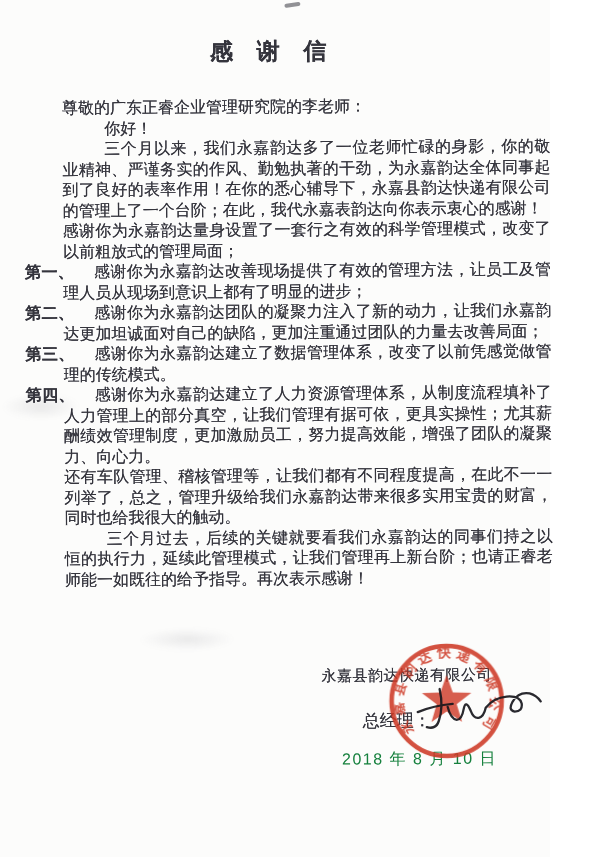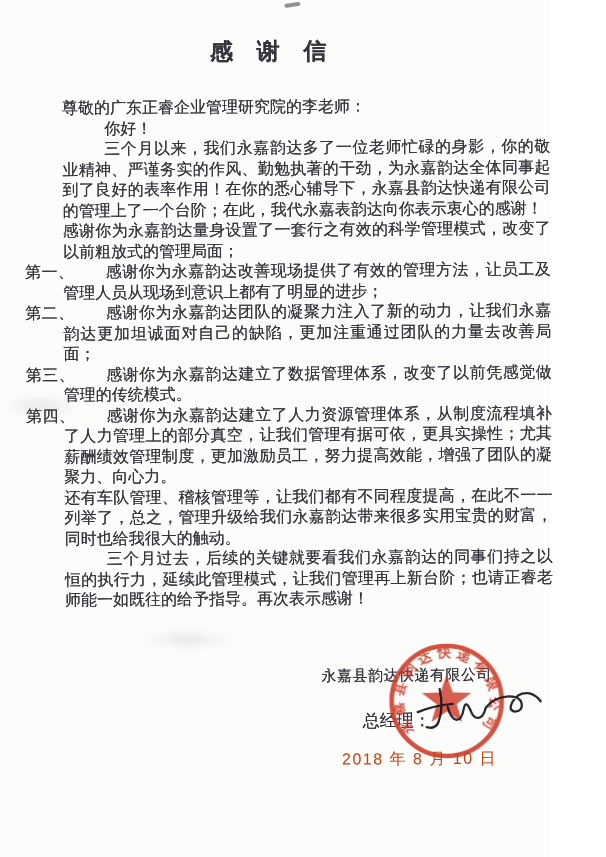--- a/index.html
+++ b/index.html
@@ -28,35 +28,35 @@
   .body{
     position:absolute;left:64px;top:97px;width:488px;
     font-size:16px;line-height:20.5px;
     text-align:justify;
     text-shadow:0 0 0.5px rgba(44,44,56,.8);
   }
   .body p{margin:0;padding:0;}
   .p-indent{text-indent:42px;}
   .p-flush{text-indent:0;}
   .p-item{padding-left:38px;text-indent:0;}
-  .p-item .item-label{margin-left:-38px;margin-right:31px;}
+  .p-item .item-label{margin-left:-38px;margin-right:20px;font-weight:bold;}
   .company-line{
     position:absolute;left:320px;top:667px;
     font-size:15px;letter-spacing:.5px;
     text-shadow:0 0 0.5px rgba(44,44,56,.8);
   }
   .signer-line{
     position:absolute;left:361px;top:710px;
     font-size:17px;
     text-shadow:0 0 0.5px rgba(44,44,56,.8);
   }
   .date-line{
     position:absolute;left:340px;top:750px;
     font-size:16px;letter-spacing:1.5px;
-    color:#c2410c;
+    color:#15803d;
     font-family:"Liberation Sans","DejaVu Sans","Liberation Serif",serif;
   }
   .seal{
     position:absolute;left:384px;top:641px;width:122px;height:122px;
     opacity:.88;
     filter:blur(.2px);
   }
   .seal text{
     font-family:"Liberation Serif","DejaVu Serif",serif;
     font-weight:bold;

